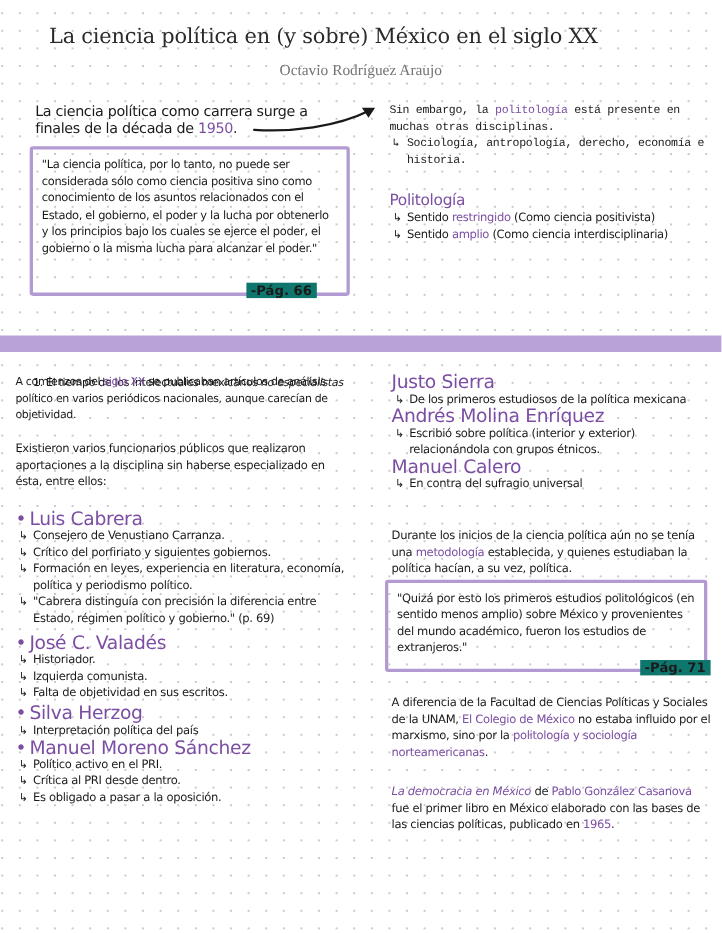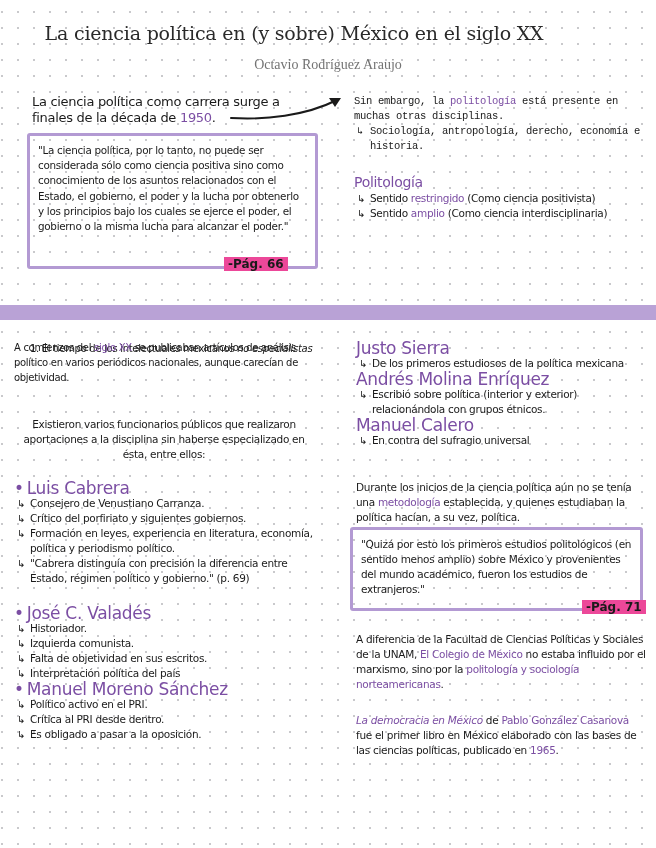--- a/index.html
+++ b/index.html
@@ -26,21 +26,21 @@
   .purple { color: #7b4ea3; }
   .name { color: #7b4ea3; font-size: 17px; line-height: 16px; }
   .sub { padding-left: 16px; position: relative; }
   .sub::before { content: "↳"; position: absolute; left: 3px; top: 0; font-size: 10px; }
   .bullet::before { content: "•"; color: #7b4ea3; margin-right: 3px; }
   .box {
     border: 3px solid #b39ad3; border-radius: 3px; box-sizing: border-box;
     padding: 7px 8px; background: rgba(255,255,255,0.0);
   }
   .page-ref {
-    position: absolute; background: #ec4899; padding: 0 4px;
+    position: absolute; background: #0f766e; padding: 0 4px;
     font-size: 12px; font-weight: bold; color: #1a1a1a;
   }
   .band {
     left: 0; top: 305px; width: 656px; height: 15px; background: #b9a2d6;
   }
   .band-text {
     left: 30px; top: 305px; font-size: 10px; line-height: 15px; color: #1a1a1a; letter-spacing: -0.3px; margin-top: 36px;
   }
   .band-text i { font-style: italic; }
   .arrow { left: 225px; top: 92px; }
@@ -88,35 +88,36 @@
 <div class="abs band"></div>
 <div class="abs band-text">
   <span>1.</span>
   <span>El tiempo de los intelectuales mexicanos </span><i>no especialistas</i>
 </div>
 
 <div class="abs hw" style="left:14px; top:340px; width:300px;">
   <div class="hw-lg" style="font-size:10px; line-height:15px;">
     <span>A comienzos del </span><span class="purple">siglo XX</span><span> se publicaban artículos de análisis político en varios periódicos nacionales, aunque carecían de objetividad.</span>
   </div>
-  <div style="margin-top:32px;text-align:center;">Existieron varios funcionarios públicos que realizaron aportaciones a la disciplina sin haberse especializado en ésta, entre ellos:</div>
+  <div style="margin-top:16px;">Existieron varios funcionarios públicos que realizaron aportaciones a la disciplina sin haberse especializado en ésta, entre ellos:</div>
 
   <div style="margin-top:18px;">
     <div class="name bullet">Luis Cabrera</div>
     <div class="sub">Consejero de Venustiano Carranza.</div>
     <div class="sub">Crítico del porfiriato y siguientes gobiernos.</div>
     <div class="sub">Formación en leyes, experiencia en literatura, economía, política y periodismo político.</div>
     <div class="sub">"Cabrera distinguía con precisión la diferencia entre Estado, régimen político y gobierno." (p. 69)</div>
 
-    <div class="name bullet" style="margin-top:19px;">José C. Valadés</div>
+    <div class="name bullet" style="margin-top:7px;">José C. Valadés</div>
     <div class="sub">Historiador.</div>
     <div class="sub">Izquierda comunista.</div>
 
     <div class="sub">Falta de objetividad en sus escritos.</div>
 
+    <div class="name bullet" style="margin-top:3px;">Silva Herzog</div>
     <div class="sub">Interpretación política del país</div>
 
     <div class="name bullet">Manuel Moreno Sánchez</div>
     <div class="sub">Político activo en el PRI.</div>
     <div class="sub">Crítica al PRI desde dentro.</div>
     <div class="sub">Es obligado a pasar a la oposición.</div>
   </div>
 </div>
 
 <div class="abs hw" style="left:356px; top:340px; width:290px;">

